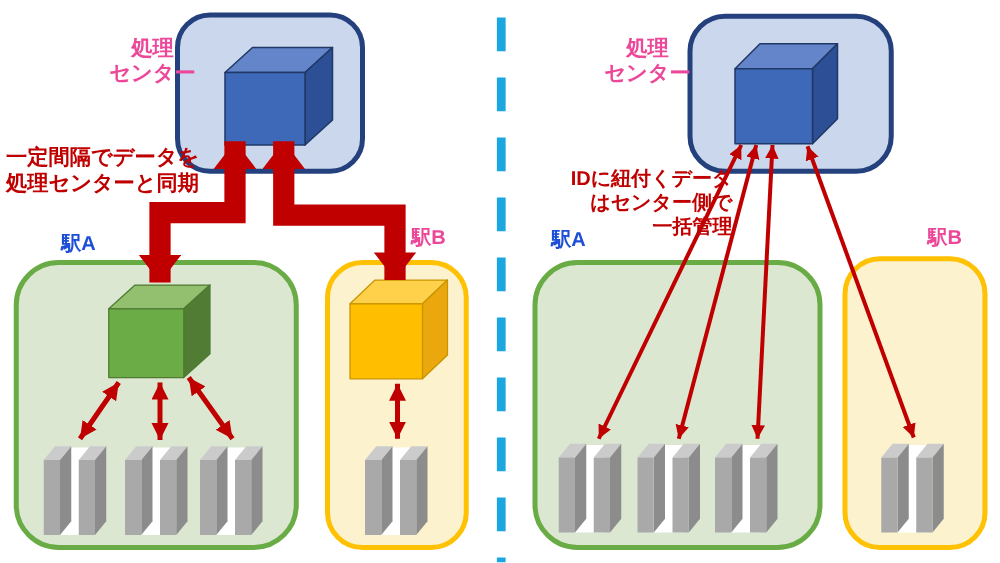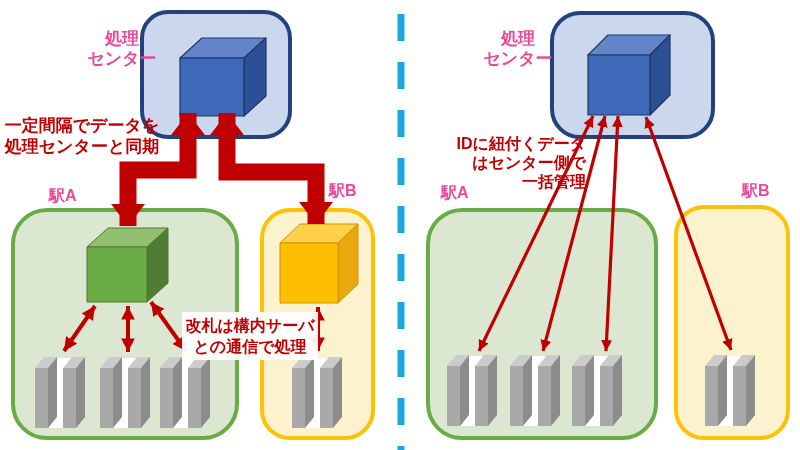--- a/index.html
+++ b/index.html
@@ -7,21 +7,21 @@
     position:relative;width:800px;height:450px;overflow:hidden;
     background:#ffffff;font-family:"Liberation Sans",sans-serif;
   }
   .stage svg{position:absolute;left:0;top:0;}
   .lbl{
     position:absolute;white-space:pre-line;font-weight:bold;
     line-height:20px;font-size:17px;
   }
   .lbl.blue{color:#ec4899;text-align:center;}
   .lbl.red{color:#C00000;}
-  .lbl.green{color:#ec4899;font-size:16px;}
+  .lbl.green{color:#1d4ed8;font-size:16px;}
   .lbl.gold{color:#ec4899;font-size:16px;}
   .sync-note{left:2px;top:115px;width:160px;line-height:21px;text-align:center;}
   .id-note{left:446px;top:134px;width:140px;line-height:19px;font-size:16px;text-align:right;}
   .gate-note{
     left:182px;top:312px;width:134px;line-height:21px;font-size:16px;text-align:center;
     background:rgba(255,255,255,0.93);padding:3px 1px;
   }
 </style>
 </head>
 <body>
@@ -109,22 +109,20 @@
   <div class="lbl blue" style="left:84px;top:29px;width:76px;">処理
 センター</div>
 
   <div class="lbl red sync-note">一定間隔でデータを
 処理センターと同期</div>
 
   <div class="lbl green" style="left:49px;top:186px;">駅A</div>
 
   <div class="lbl gold" style="left:329px;top:181px;">駅B</div>
 
-  <div class="lbl red gate-note">改札は構内サーバ
-との通信で処理</div>
 
   <div class="lbl blue" style="left:480px;top:29px;width:76px;">処理
 センター</div>
 
   <div class="lbl red id-note">IDに紐付くデータ
 はセンター側で
 一括管理</div>
 
   <div class="lbl green" style="left:441px;top:183px;">駅A</div>
 

